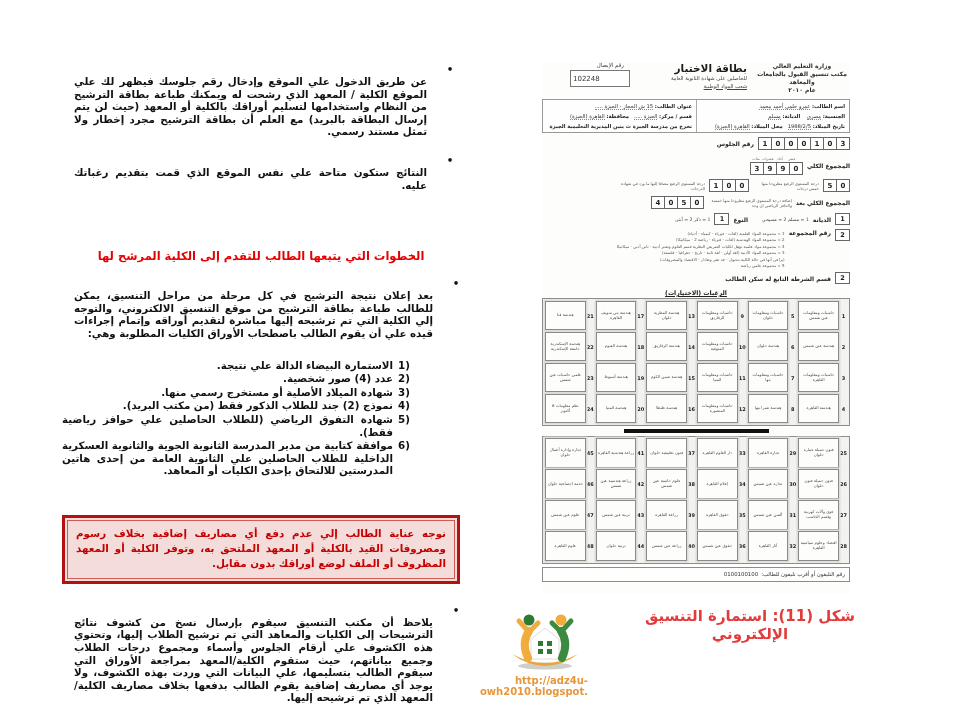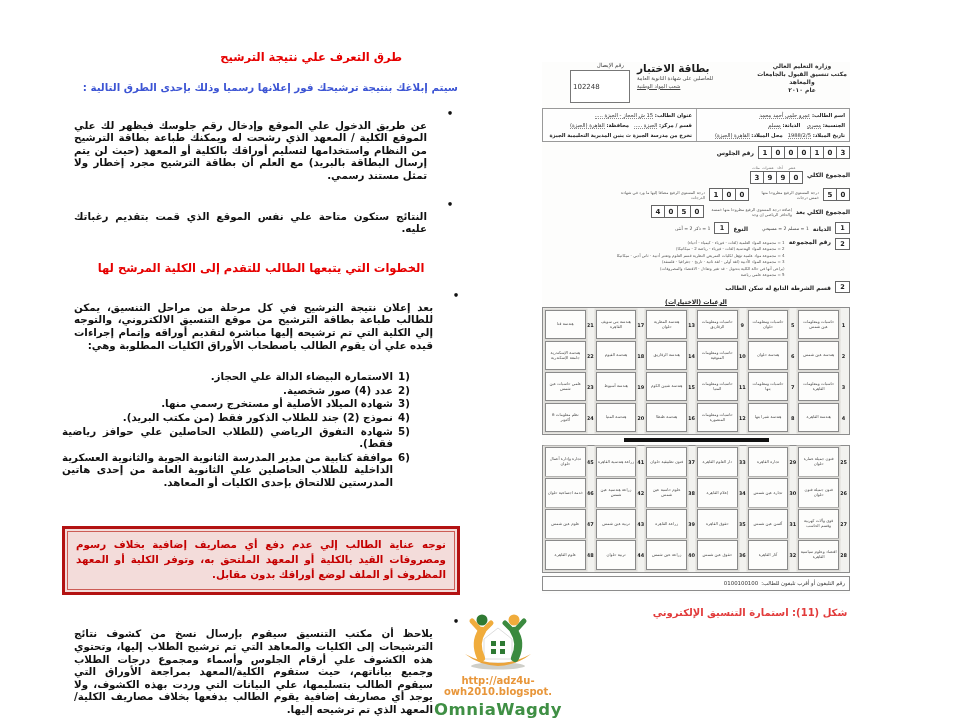--- a/index.html
+++ b/index.html
@@ -4,49 +4,49 @@
 <style>
   html,body{margin:0;padding:0;background:#ffffff;}
   .slide{position:relative;width:960px;height:720px;background:#ffffff;overflow:hidden;
          font-family:"DejaVu Sans",sans-serif;}
 
   
   .left-col{position:absolute;left:62px;top:50px;width:398px;direction:rtl;
             font-size:10.3px;font-weight:bold;line-height:12.6px;color:#111;}
   .red-h{color:#e60000;font-size:11.5px;margin:0;line-height:14px;}
   .h1{text-align:right;margin-left:0;margin-right:58px;}
-  .h2{text-align:center;margin-top:14px;}
+  .h2{text-align:center;margin-top:46px;}
   .blue-line{color:#3d55d4;margin:17px 2px 0 0;text-align:right;}
   .bullets{margin-top:13px;padding-right:6px;}
   .bullet{display:flex;gap:7px;margin-top:4px;}
   .bmark{flex:none;width:8px;text-align:center;}
   .btext{margin:12px;flex:1;text-align:justify;text-align-last:right;}
   .steps-intro{margin-top:14px;}
   .steps{margin-top:7px;margin-right:46px;}
   .step{display:flex;gap:5px;margin-top:1px;}
   .snum{flex:none;direction:ltr;width:16px;text-align:left;}
   .stext{margin:0;flex:1;text-align:justify;text-align-last:right;}
   .warnbox{margin-top:38px;border:3px solid #b31212;padding:2px;background:#f3dcda;}
   .warninner{border:1px solid #cc5c55;background:#f3dcda;padding:5px 8px 7px 8px;}
   .warntext{margin:0;color:#c40000;text-align:justify;text-align-last:right;line-height:15px;}
   .notewrap{margin-top:20px;}
 
   
   .form-scan{position:absolute;left:542px;top:62px;width:308px;height:532px;direction:rtl;
              color:#333;background:#fdfdfc;}
   .fhead{display:flex;justify-content:space-between;align-items:flex-start;}
   .ministry{width:96px;text-align:center;font-size:6px;font-weight:bold;line-height:8px;color:#2b2b2b;}
-  .ftitlebox{width:110px;text-align:left;}
+  .ftitlebox{width:110px;text-align:right;}
   .ftitle{font-size:10.5px;font-weight:bold;color:#1c1c1c;margin:0;line-height:12px;}
   .fsub{font-size:5.2px;margin:1px 0 0 0;line-height:6.5px;color:#444;}
   .fsub-u{text-decoration:underline;}
   .receipt{width:88px;display:flex;flex-direction:column;align-items:flex-start;direction:rtl;}
   .receipt-label{font-size:5.5px;color:#444;margin-right:6px;}
   .receipt-box{margin-top:2px;width:54px;height:15px;border:1px solid #777;display:flex;
-               align-items:center;justify-content:flex-end;font-size:7px;padding:8px 2px;
+               align-items:center;justify-content:flex-end;font-size:7px;padding:0 2px;
                color:#333;background:#fff;}
   .info-box{margin-top:5px;border:1px solid #999;display:grid;grid-template-columns:1fr 1fr;
             font-size:5.2px;line-height:10px;background:#fefefe;}
   .info-col{padding:1px 4px;}
   .info-col.right{border-left:1px solid #aaa;}
   .ilab{font-weight:bold;color:#222;}
   .ival{color:#333;border-bottom:1px dotted #888;}
   .irow{white-space:nowrap;overflow:hidden;}
   .frow{display:flex;align-items:center;margin-top:4px;gap:4px;}
   .flab{font-size:6px;font-weight:bold;color:#222;white-space:nowrap;}
@@ -72,37 +72,35 @@
   .cnum{font-size:5px;font-weight:bold;color:#222;width:7px;text-align:center;flex:none;}
   .cbox{flex:1;height:88%;border:1px solid#8a8a8a;box-shadow:0 0 0 1.5px #dddcd8;background:#fdfdfc;
         font-size:4px;line-height:4.6px;padding:1px;overflow:hidden;text-align:center;color:#4a4a4a;
         display:flex;align-items:center;justify-content:center;}
   .divbar{margin:3px auto;width:145px;height:3.5px;background:#111;}
   .phone-row{margin-top:3px;border:1px solid #8c8c8c;height:13px;display:flex;align-items:center;
              padding:0 4px;font-size:5.4px;color:#333;gap:3px;background:#fefefe;}
   .num-ltr{direction:ltr;unicode-bidi:bidi-override;}
 
   .fig-caption{position:absolute;left:640px;top:607px;width:220px;text-align:center;direction:rtl;
-               color:#e23b3b;font-weight:bold;font-size:10px;}
+               color:#e23b3b;font-weight:bold;font-size:15px;}
 
   
-  .logo{position:absolute;left:408px;top:612px;width:180px;text-align:center;}
+  .logo{position:absolute;left:408px;top:612px;width:180px;text-align:right;}
   .logo-url{color:#e8963a;font-weight:bold;font-size:10px;margin-top:1px;}
   .logo-name{color:#3f8f44;font-weight:bold;font-size:16.5px;margin-top:3px;letter-spacing:.5px;}
 </style>
 </head>
 <body>
 
 <div class="slide">
 
   <div class="left-col">
 
-    <h2 class="red-h h1">طرق التعرف علي نتيجة الترشيح</h2>
-
-    <p class="blue-line">سيتم إبلاغك بنتيجة ترشيحك فور إعلانها رسميا وذلك بإحدى الطرق التالية :</p>
+
 
     <div class="bullets">
       <div class="bullet">
         <span class="bmark">•</span>
         <p class="btext">عن طريق الدخول علي الموقع وإدخال رقم جلوسك فيظهر لك علي الموقع الكلية / المعهد الذي رشحت له ويمكنك طباعة بطاقة الترشيح من النظام واستخدامها لتسليم أوراقك بالكلية أو المعهد (حيث لن يتم إرسال البطاقة بالبريد) مع العلم أن بطاقة الترشيح مجرد إخطار ولا تمثل مستند رسمي.</p>
       </div>
       <div class="bullet">
         <span class="bmark">•</span>
         <p class="btext">النتائج ستكون متاحة علي نفس الموقع الذي قمت بتقديم رغباتك عليه.</p>
       </div>
@@ -111,21 +109,21 @@
     <h2 class="red-h h2">الخطوات التي يتبعها الطالب للتقدم إلى الكلية المرشح لها</h2>
 
     <div class="bullet steps-intro">
       <span class="bmark">•</span>
       <p class="btext">بعد إعلان نتيجة الترشيح في كل مرحلة من مراحل التنسيق، يمكن للطالب طباعة بطاقة الترشيح من موقع التنسيق الالكتروني، والتوجه إلي الكلية التي تم ترشيحه إليها مباشرة لتقديم أوراقه وإتمام إجراءات قيده علي أن يقوم الطالب باصطحاب الأوراق الكليات المطلوبة وهي:</p>
     </div>
 
     <div class="steps">
       <div class="step">
         <span class="snum">1)</span>
-        <p class="stext">الاستمارة البيضاء الدالة علي الحجاز.</p>
+        <p class="stext">الاستمارة البيضاء الدالة علي نتيجة.</p>
       </div>
       <div class="step">
         <span class="snum">2)</span>
         <p class="stext">عدد (4) صور شخصية.</p>
       </div>
       <div class="step">
         <span class="snum">3)</span>
         <p class="stext">شهادة الميلاد الأصلية أو مستخرج رسمي منها.</p>
       </div>
       <div class="step">
@@ -517,16 +515,15 @@
       <path d="M26,46 Q19,31 27,19" stroke="#f0ac3c" stroke-width="8" fill="none" stroke-linecap="round"></path>
       <path d="M27,20 L17,9" stroke="#f0ac3c" stroke-width="5" stroke-linecap="round"></path>
       <path d="M27,20 L36,11" stroke="#f0ac3c" stroke-width="5" stroke-linecap="round"></path>
       <circle cx="27" cy="8" r="5.5" fill="#2f7a33"></circle>
       <path d="M60,46 Q67,31 59,19" stroke="#3b8a3f" stroke-width="8" fill="none" stroke-linecap="round"></path>
       <path d="M59,20 L50,11" stroke="#3b8a3f" stroke-width="5" stroke-linecap="round"></path>
       <path d="M59,20 L69,9" stroke="#3b8a3f" stroke-width="5" stroke-linecap="round"></path>
       <circle cx="59" cy="8" r="5.5" fill="#f0ac3c"></circle>
     </svg>
     <div class="logo-url">http://adz4u-owh2010.blogspot.</div>
-    <div class="logo-name">OmniaWagdy</div>
   </div>
 
 </div>
 
 </body></html>

